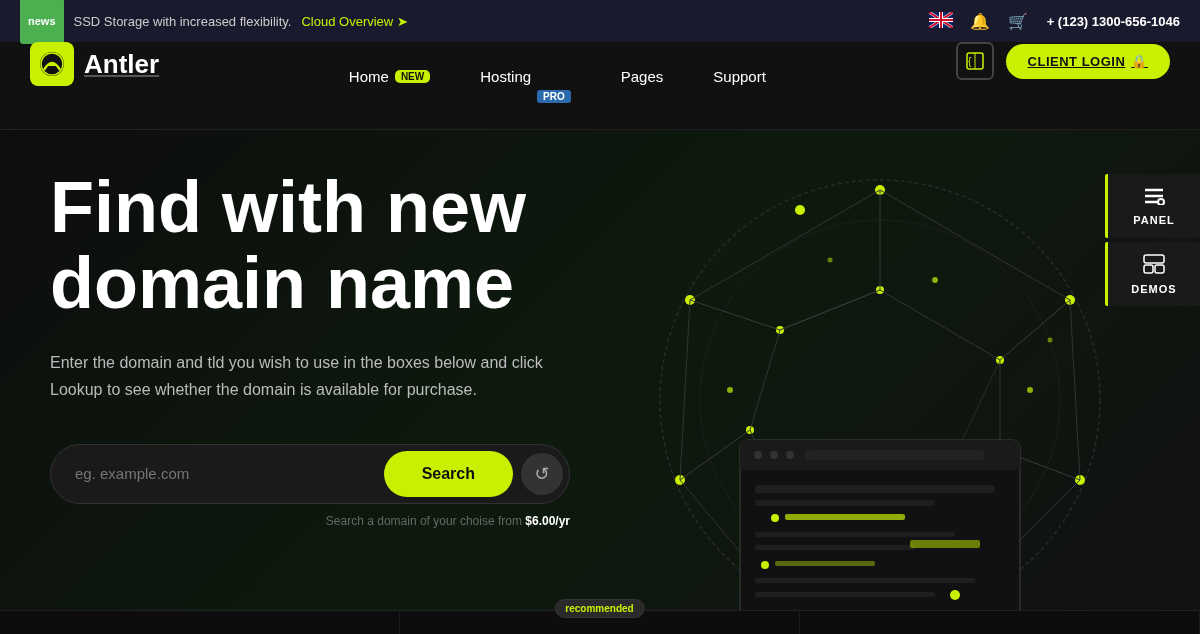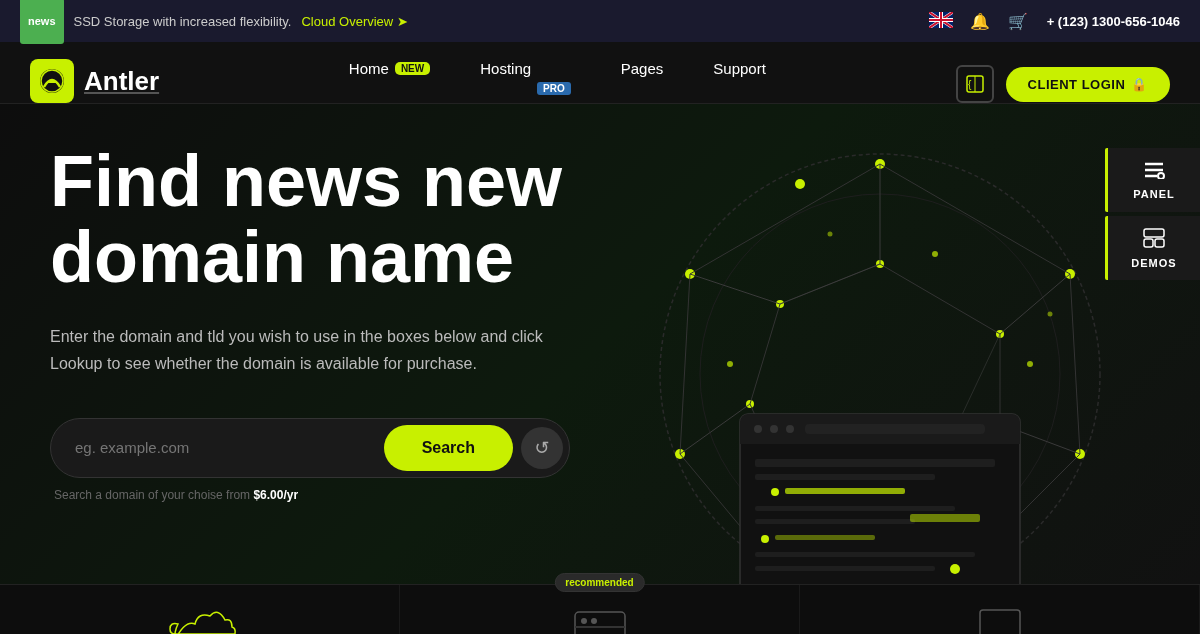--- a/index.html
+++ b/index.html
@@ -43,24 +43,24 @@
       align-items: center;
       gap: 18px;
       color: #ccc;
     }
     .phone-number { color: #fff; font-size: 13px; font-weight: bold; }
 
     
     .navbar {
       background: #111;
       display: flex;
-      align-items: flex-end;
+      align-items: flex-start;
       justify-content: space-between;
       padding: 0 30px;
-      height: 62px;
+      height: 88px;
       border-bottom: 1px solid #222;
     }
     .logo-area {
       display: flex;
       align-items: center;
       gap: 10px;
     }
     .logo-icon {
       width: 44px; height: 44px;
       background: #c8f000;
@@ -131,20 +131,21 @@
       border-radius: 25px;
       padding: 10px 22px;
       font-size: 13px;
       font-weight: bold;
       cursor: pointer;
       display: flex;
       align-items: center;
       gap: 6px;
       text-transform: uppercase;
       letter-spacing: 0.5px;
+      text-decoration: underline;
     }
 
     
     .hero {
       background: linear-gradient(135deg, #0d0d0d 0%, #0d1a0d 50%, #111 100%);
       min-height: 522px;
       position: relative;
       display: flex;
       overflow: hidden;
     }
@@ -205,20 +206,21 @@
       display: flex; align-items: center; justify-content: center;
       cursor: pointer;
       color: #aaa;
       font-size: 16px;
     }
     .search-hint {
       margin-top: 10px;
       font-size: 12px;
       color: #666;
       padding-left: 4px;
+      text-align: right;
     }
     .search-hint strong { color: #fff; }
 
     
     .globe-container {
       position: absolute;
       right: 60px;
       top: 10px;
       width: 560px;
       height: 560px;
@@ -470,21 +472,21 @@
           <rect x="1" y="11" width="9" height="8" rx="2" stroke="white" stroke-width="1.5" fill="none"></rect>
           <rect x="12" y="11" width="9" height="8" rx="2" stroke="white" stroke-width="1.5" fill="none"></rect>
         </svg>
       </span>
       <span class="panel-item-label">DEMOS</span>
     </div>
   </div>
 
   <div class="hero-content">
     <h1 class="hero-title">
-      <span>Find news new</span><br>
+      <span>Find with new</span><br>
       <span>domain name</span>
     </h1>
     <p class="hero-desc">Enter the domain and tld you wish to use in the boxes below and click Lookup to see whether the domain is available for purchase.</p>
 
     <div class="search-bar">
       <input class="search-input" type="text" placeholder="eg. example.com" style="">
       <button class="search-btn">Search</button>
       <button class="refresh-btn">
         <span style="font-size:18px;">↺</span>
       </button>

